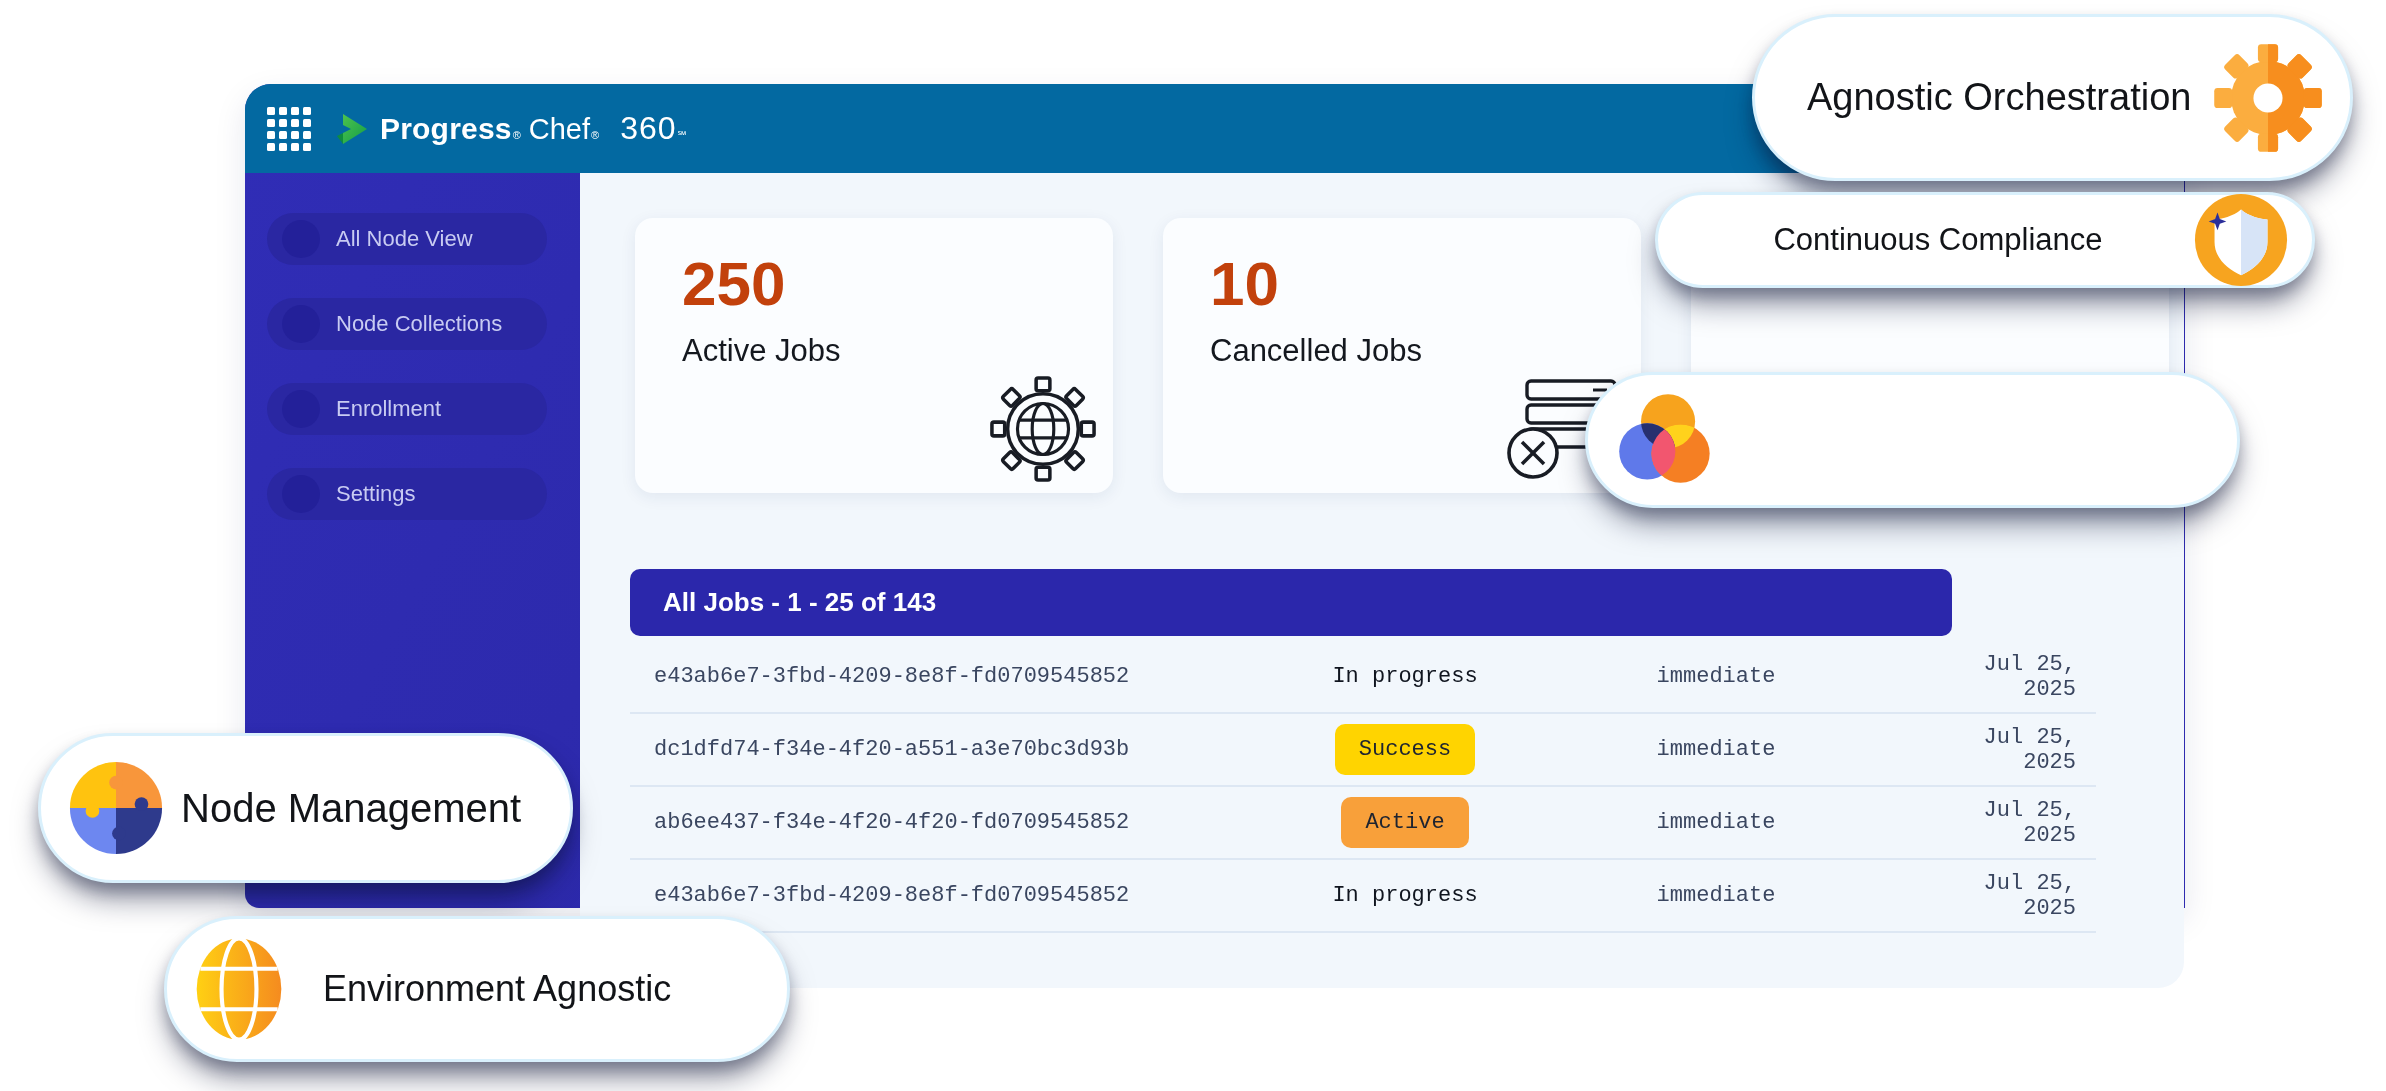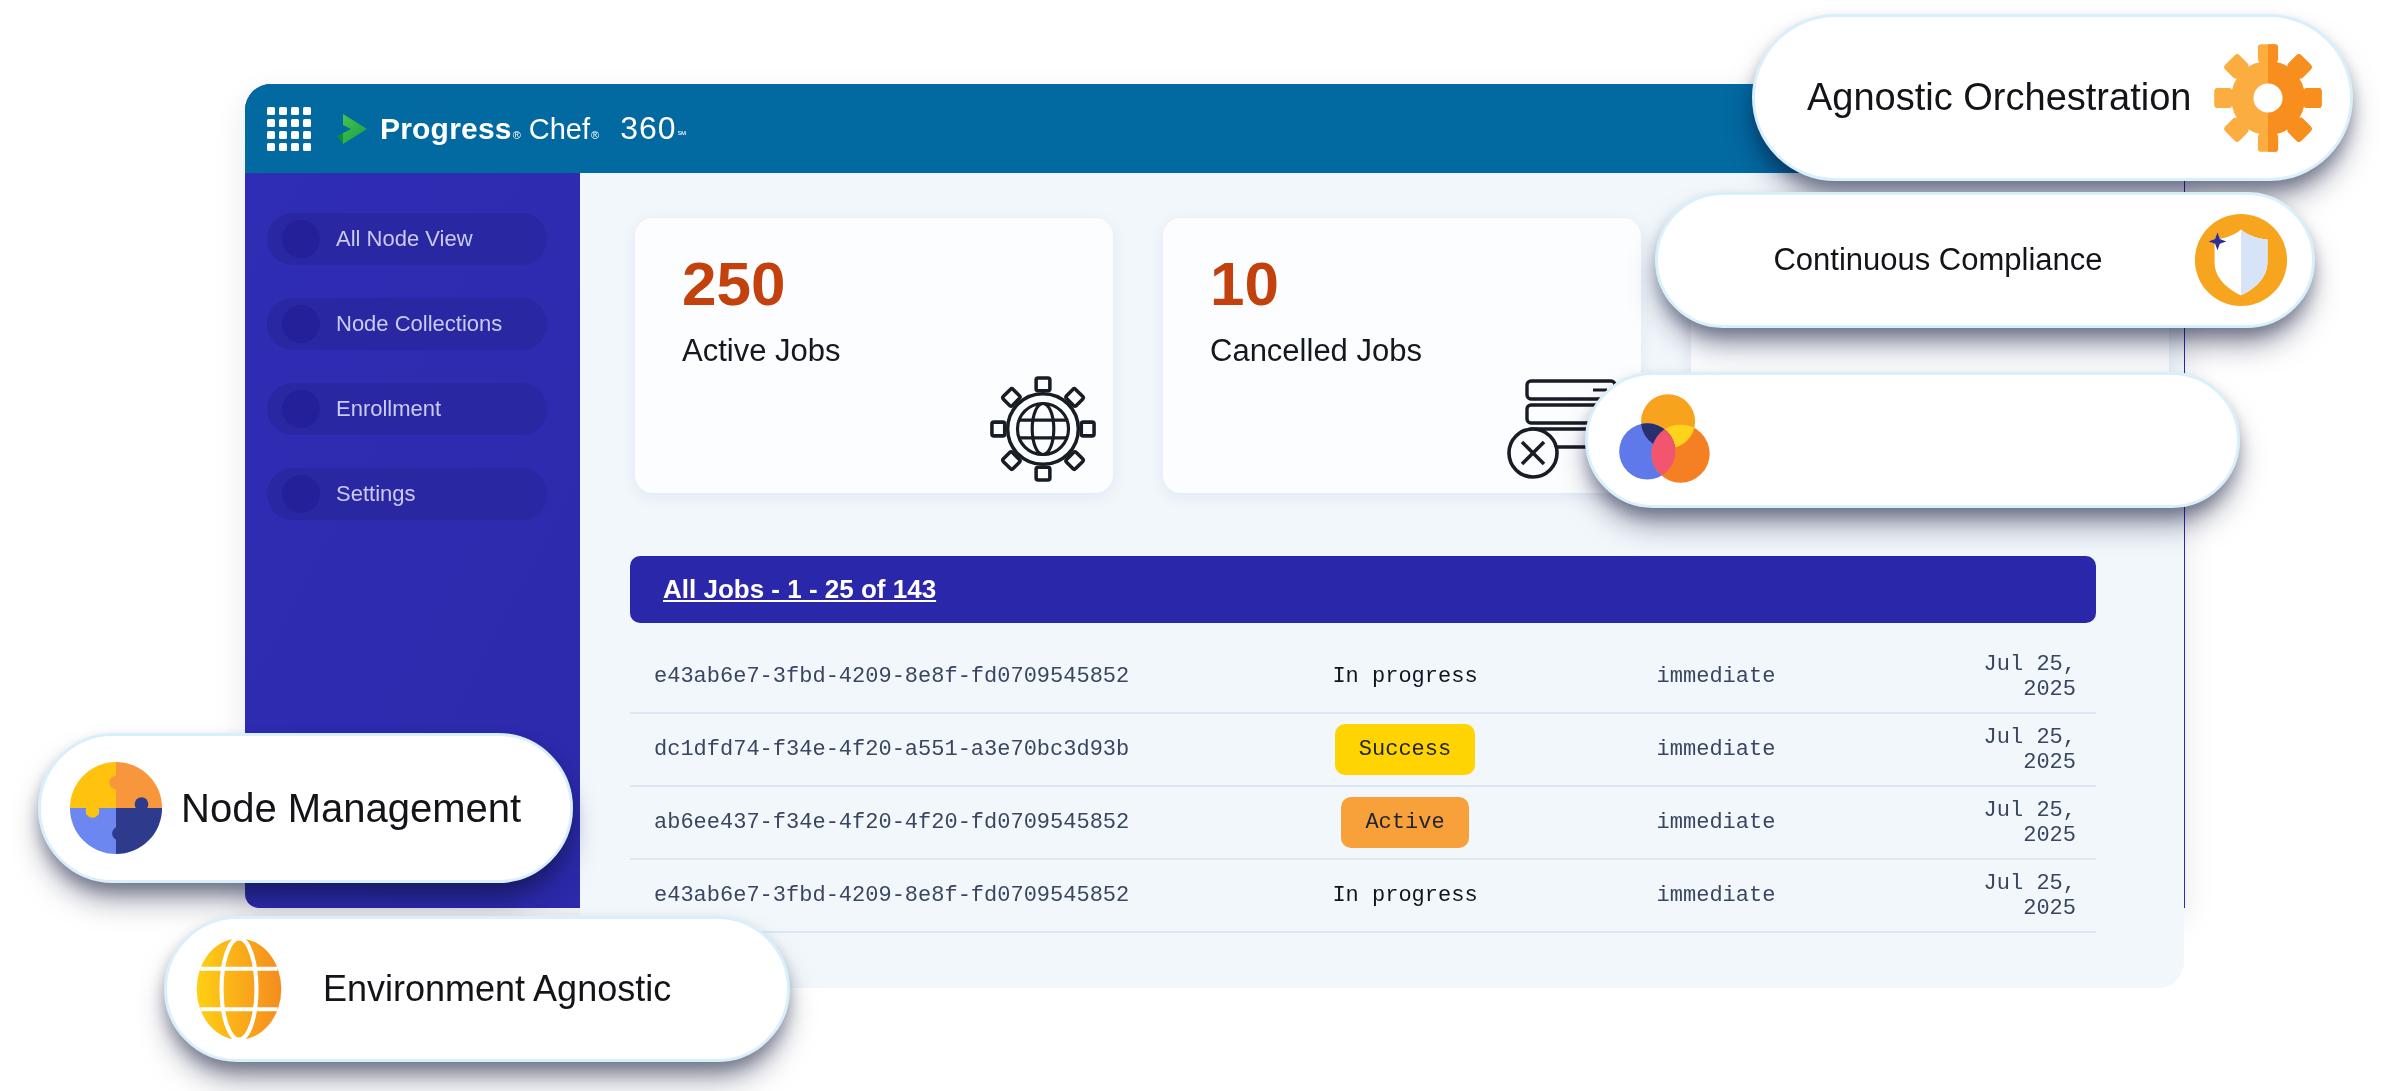--- a/index.html
+++ b/index.html
@@ -32,23 +32,23 @@
   .content{position:absolute;left:580px;top:173px;width:1604px;height:815px;
     background:#F2F7FC;border-radius:0 0 26px 26px;z-index:1;}
   .card{position:absolute;top:218px;width:478px;height:275px;background:#FBFDFF;
     border-radius:18px;box-shadow:0 4px 16px rgba(30,50,100,.08);z-index:2;box-sizing:border-box;
     padding:30px 0 0 47px;}
   .card.c1{left:635px;} .card.c2{left:1163px;} .card.c3{left:1691px;padding:0;}
   .card .val{font-size:62px;font-weight:700;color:#c2410c;line-height:1.15;}
   .card .cap{font-size:31px;color:#14181F;margin-top:14px;}
   .card .cicon{position:absolute;right:16px;bottom:10px;}
 
-  .jobs-bar{position:absolute;left:630px;top:556px;width:1466px;height:67px;z-index:2;
+  .jobs-bar{position:absolute;left:630px;top:569px;width:1322px;height:67px;z-index:2;
     background:#2B27AB;border-radius:10px;display:flex;align-items:center;
-    padding-left:33px;box-sizing:border-box;color:#fff;font-size:26px;font-weight:700;text-decoration:underline;}
+    padding-left:33px;box-sizing:border-box;color:#fff;font-size:26px;font-weight:700;}
 
   .rows{position:absolute;left:630px;top:641px;width:1466px;z-index:2;}
   .row{display:flex;align-items:center;height:71px;border-bottom:2px solid #DDE7F3;cursor:pointer;font-family:Liberation Mono, monospace;}
   .cell{font-size:22px;color:#3A4660;}
   .cell.id{width:700px;padding-left:24px;box-sizing:border-box;}
   .cell.st{width:150px;text-align:center;}
   .cell.sc{width:472px;text-align:center;}
   .cell.dt{width:144px;text-align:right;padding-right:20px;box-sizing:border-box;}
   .st-text{color:#10151F;font-weight:500;}
   .pill{display:inline-block;font-size:22px;font-weight:500;color:#1E2430;
@@ -56,21 +56,21 @@
   .pill.success{background:#FFD400;}
   .pill.active{background:#F8A03A;}
 
   
   .callout{position:absolute;background:#fff;border:3px solid #D9F0FC;border-radius:999px;
     display:flex;align-items:center;box-sizing:border-box;color:#121418;z-index:10;
     box-shadow:0 20px 30px -6px rgba(10,16,50,.50),0 8px 14px rgba(10,16,50,.22);}
   .callout .txt{white-space:nowrap;}
   .b1{left:1752px;top:14px;width:601px;height:167px;padding:0 26px 0 52px;font-size:38px;}
   .b1 .txt{flex:1;text-align:left;}
-  .b2{left:1655px;top:192px;width:660px;height:136px;padding:0 22px 0 26px;font-size:31px;}
+  .b2{left:1655px;top:192px;width:660px;height:96px;padding:0 22px 0 26px;font-size:31px;}
   .b2 .txt{flex:1;text-align:center;}
   .b3{left:1585px;top:372px;width:655px;height:136px;padding:0 18px 0 26px;font-size:37px;}
   .b3 .txt{flex:1;text-align:left;}
   .b4{left:38px;top:733px;width:535px;height:150px;padding:0 26px;font-size:40px;gap:16px;}
   .b5{left:164px;top:916px;width:626px;height:146px;padding:0 26px;font-size:36px;gap:38px;}
 </style>
 </head>
 <body>
 
 <div class="stage">

